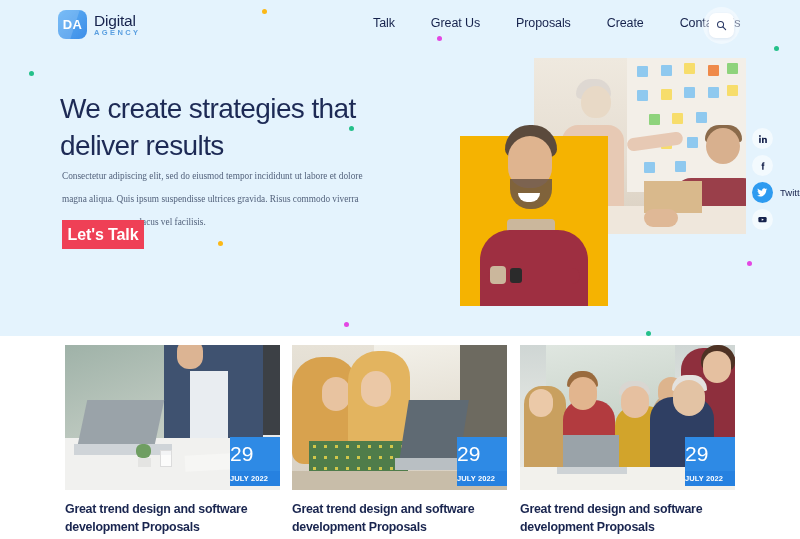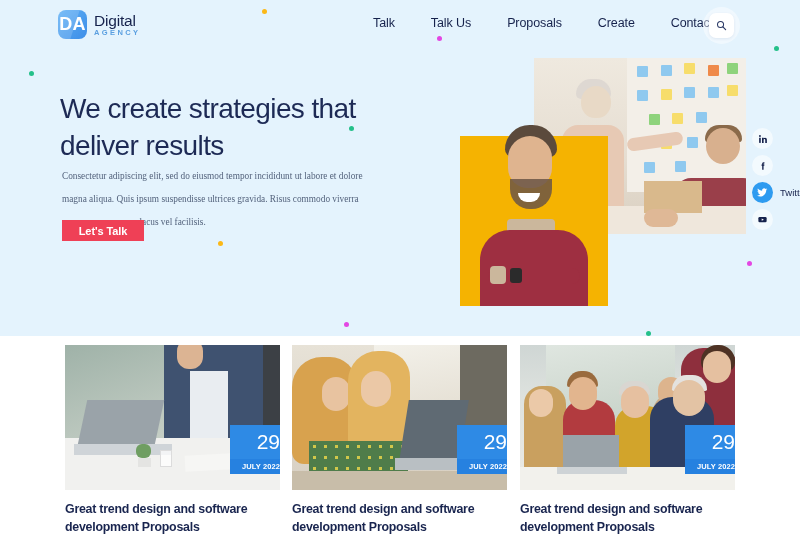--- a/index.html
+++ b/index.html
@@ -48,21 +48,21 @@
     content: "";
     position: absolute;
     left: -6px; top: -6px;
     width: 22px; height: 44px;
     background: rgba(255,255,255,0.16);
     transform: rotate(18deg);
   }
   .logo-mark span {
     position: relative;
     color: #fff;
-    font-size: 18px;
+    font-size: 13px;
     font-weight: bold;
     letter-spacing: 0.3px;
     font-family: "Liberation Sans", sans-serif;
   }
   .logo-text { line-height: 1; }
   .logo-title {
     font-size: 15.5px; font-weight: normal;
     color: #16224c; letter-spacing: -0.2px;
     display: block;
   }
@@ -129,25 +129,25 @@
     left: 62px; top: 165px;
     width: 310px;
     font-size: 9.3px;
     line-height: 23px;
     color: #53627c;
     font-family: Liberation Serif, serif;
   }
   .cta {
     position: absolute;
     left: 62px; top: 220px;
-    width: 82px; height: 21px;
+    width: 82px; height: 29px;
     background: #ef4056;
     color: #fff;
     border: none;
-    font-size: 11px;
+    font-size: 16px;
     font-weight: bold;
     cursor: pointer;
     letter-spacing: -0.1px;
     font-family: "Liberation Sans", sans-serif;
   }
 
   .qcard {
     position: absolute;
     left: 65px; top: 262px;
     width: 137px; height: 58px;
@@ -260,23 +260,23 @@
     width: 215px;
   }
   .card-img {
     position: relative;
     width: 215px; height: 145px;
     overflow: hidden;
     background: #cfd3d6;
   }
   .badge {
     position: absolute;
-    right: 0; bottom: 16px;
+    right: 0; bottom: 4px;
     width: 50px;
-    text-align: right;
+    text-align: left;
     overflow: hidden;
   }
   .badge-day {
     background: #2e8ae5;
     color: #fff;
     font-size: 21px;
     line-height: 34px;
     height: 34px;
     font-weight: normal;
   }
@@ -368,21 +368,21 @@
           <span>DA</span>
         </div>
         <div class="logo-text">
           <span class="logo-title">Digital</span>
           <span class="logo-sub">AGENCY</span>
         </div>
       </div>
 
       <nav class="nav">
         <a href="#">Talk</a>
-        <a href="#">Talk Us</a>
+        <a href="#">Great Us</a>
         <a href="#">Proposals</a>
         <a href="#">Create</a>
         <a href="#">Contact Us</a>
       </nav>
 
       <div class="search-halo"></div>
       <button class="search-btn">
         <svg width="11" height="11" viewBox="0 0 16 16">
           <circle cx="6.6" cy="6.6" r="4.4" fill="none" stroke="#2b3a66" stroke-width="1.5"></circle>
           <line x1="10" y1="10" x2="14" y2="14" stroke="#2b3a66" stroke-width="1.7" stroke-linecap="round"></line>

